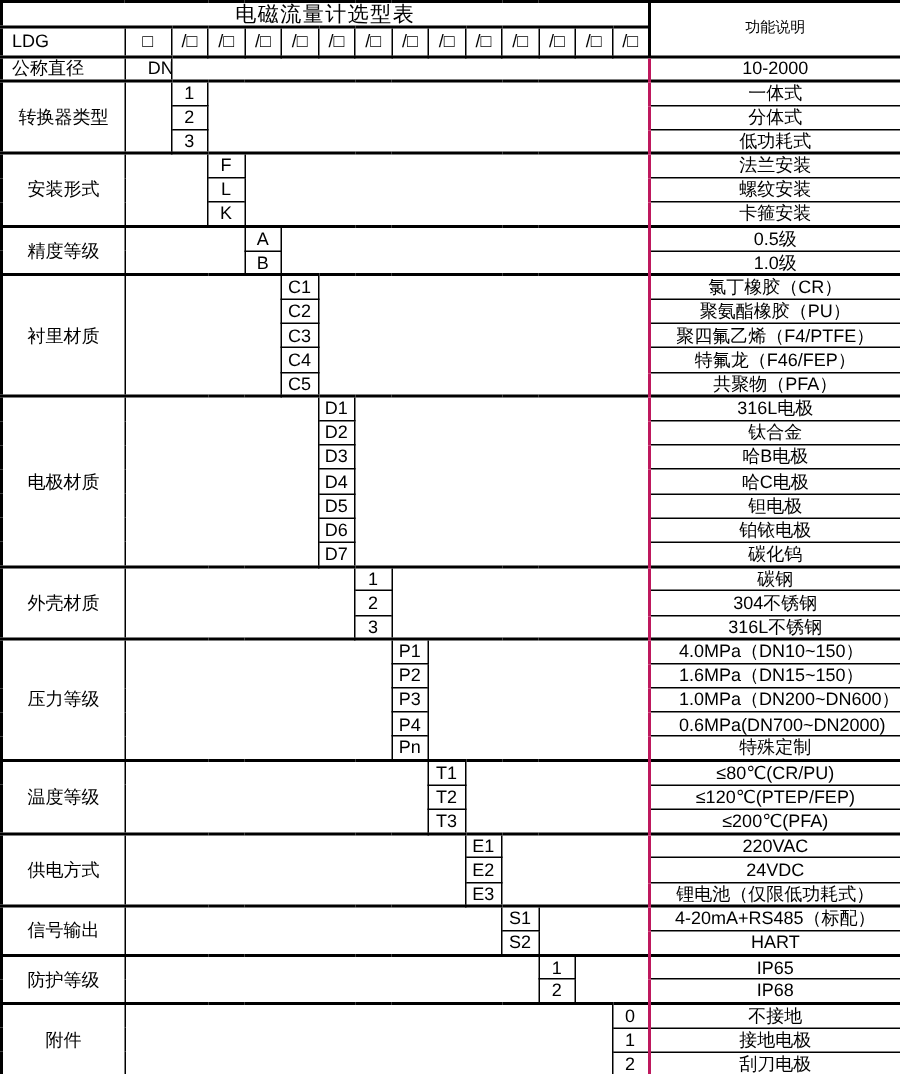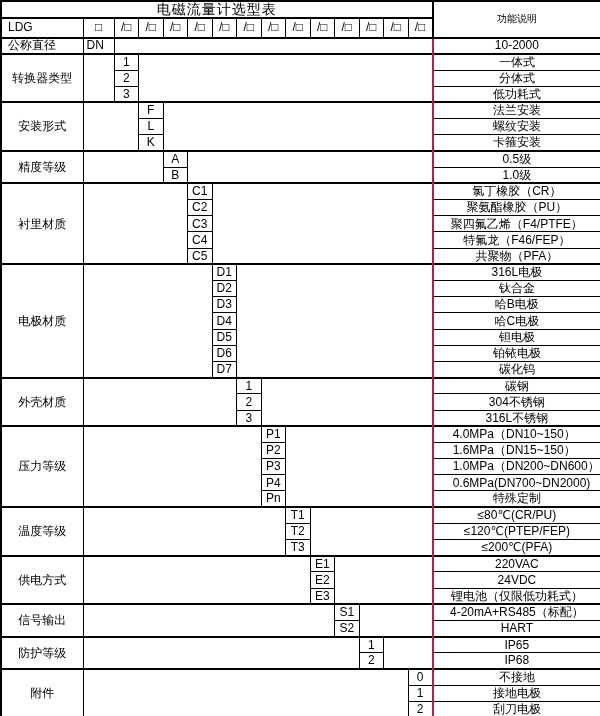--- a/index.html
+++ b/index.html
@@ -25,21 +25,21 @@
   }
   tr.r{height:16.2px;}
   tr.rt{height:15px;}
   tr.rm{height:20px;margin-left:28px;}
   td.title{font-size:14px;letter-spacing:1px;}
   td.fn{font-size:10px;border-left:2px solid #000;}
   td.desc{border-left:2px solid #be185d;}
   td.desc-left{text-align:left;padding-left:19px;}
   td.lbl{text-align:center;}
   td.lbl-left{text-align:left;padding-left:6px;}
-  td.code-left{text-align:left;padding-left:3px;}
+  td.code-left{text-align:left;padding-left:15px;}
   tr.bt td{border-top:2px solid #000;}
 </style>
 </head>
 <body>
 
 <table class="sel">
   <colgroup>
     <col style="width:82px">
       <col style="width:31px">
     <col style="width:24.5px">

